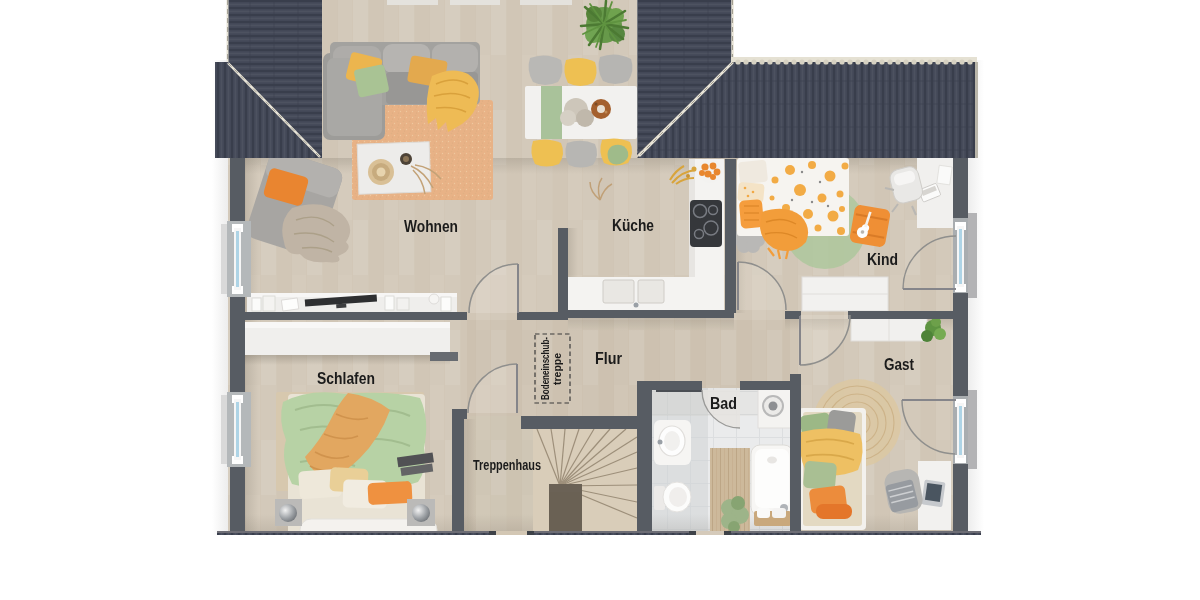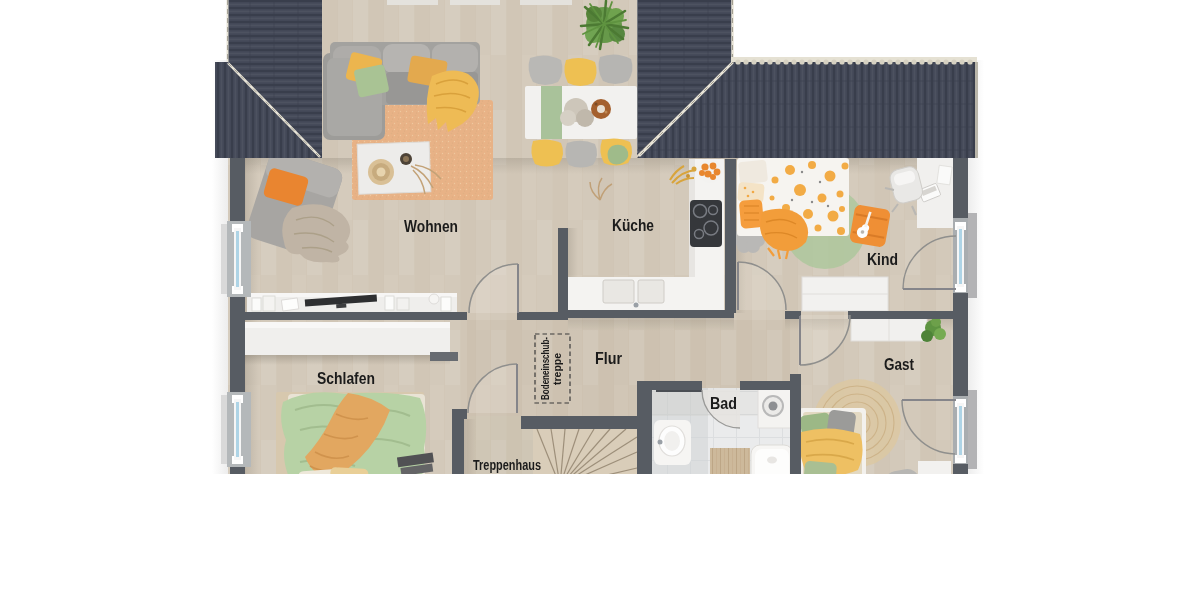--- a/index.html
+++ b/index.html
@@ -1,16 +1,16 @@
 <!DOCTYPE html>
 <html><head>
 <meta charset="utf-8">
 <style>
   html,body{margin:0;padding:0;background:#ffffff;}
-  #stage{position:relative;width:1200px;height:474px;overflow:hidden;background:#ffffff;
+  #stage{position:relative;width:1200px;height:535px;overflow:hidden;background:#ffffff;
          font-family:"Liberation Sans", sans-serif;}
   svg{position:absolute;left:0;top:0;}
   .lbl{font-family:"Liberation Sans", sans-serif;font-weight:700;fill:#1b1b1b;}
 </style>
 </head>
 <body>
 <div id="stage">
 <svg width="1200" height="600" viewBox="0 0 1200 600">
 <defs>
   <pattern id="wood" width="46" height="110" patternUnits="userSpaceOnUse">

